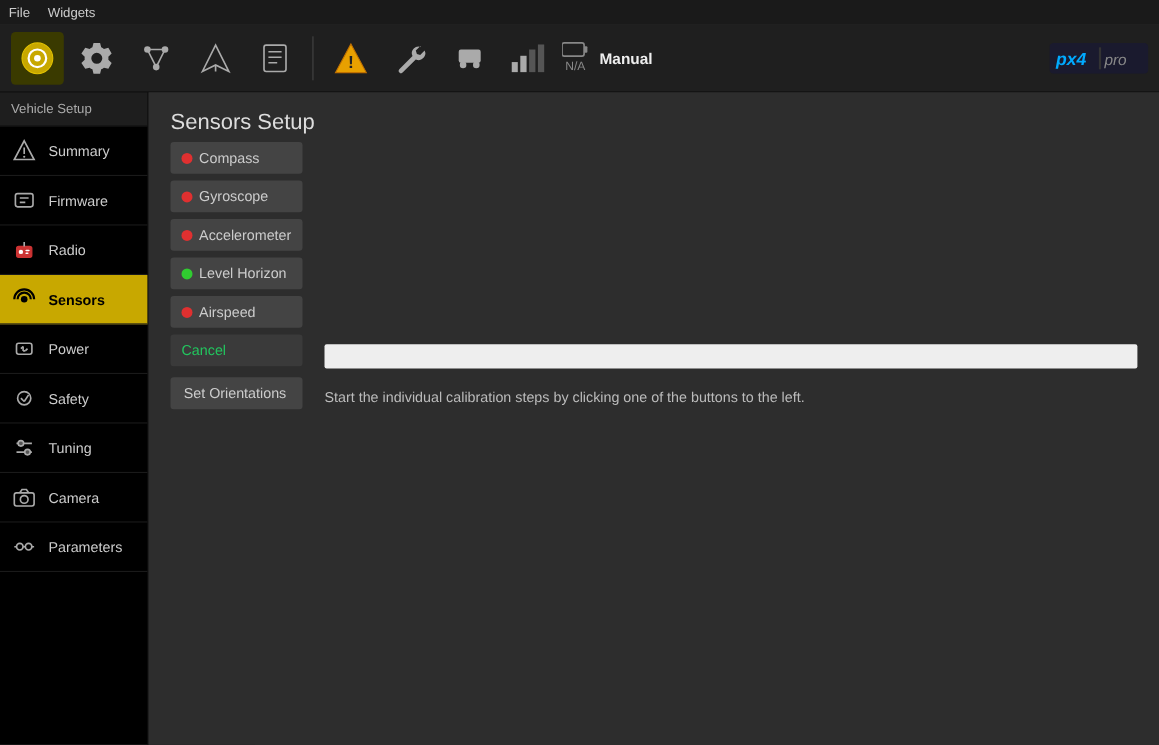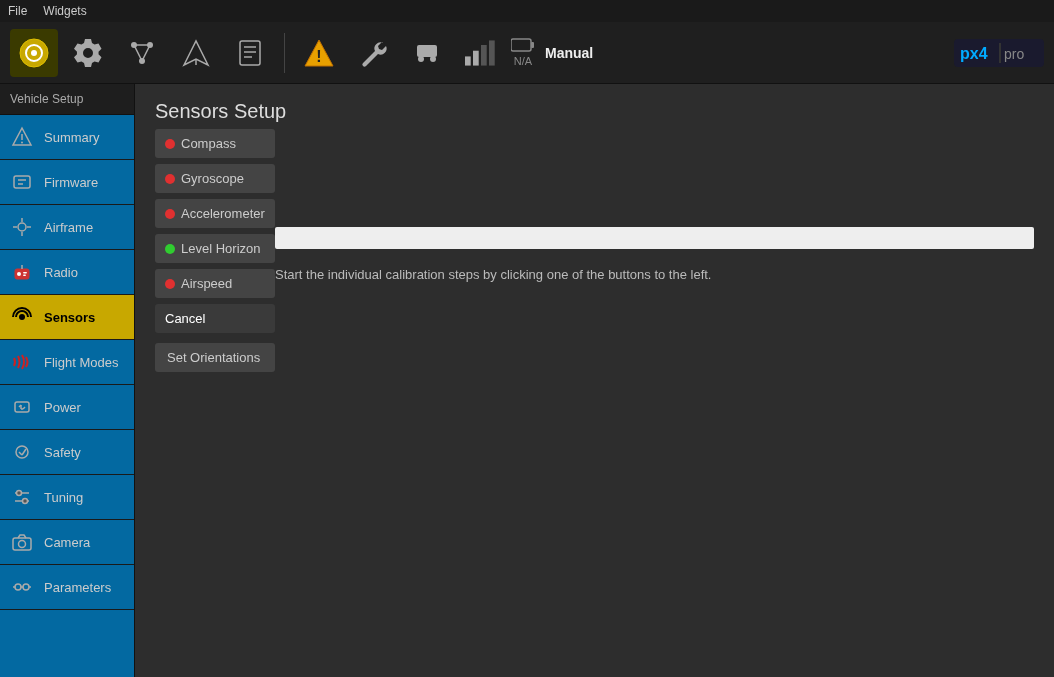--- a/index.html
+++ b/index.html
@@ -55,38 +55,39 @@
     .toolbar-sep {
       width: 1px;
       height: 40px;
       background: #444;
       margin: 0 4px;
     }
     .toolbar-right {
       margin-left: auto;
       display: flex;
       align-items: center;
+      font-style: italic;
     }
     .mode-text {
       color: #eee;
       font-size: 14px;
       font-weight: 700;
       margin-left: 4px;
     }
 
     
     .main-layout {
       display: flex;
       height: calc(677px - 22px - 62px);
     }
 
     
     .sidebar {
       width: 135px;
-      background: #0369a1;
+      background: #000000;
       display: flex;
       flex-direction: column;
       border-right: 1px solid #111;
     }
     .sidebar-header {
       padding: 8px 10px;
       font-size: 12px;
       color: #aaa;
       background: #1e1e1e;
       border-bottom: 1px solid #111;
@@ -132,42 +133,43 @@
     }
     .content-desc {
       font-size: 13px;
       color: #aaa;
       margin-bottom: 20px;
     }
 
     
     .calib-layout {
       display: flex;
-      align-items: center;
+      gap: 20px;
+      align-items: flex-end;
     }
     .calib-buttons {
       display: flex;
       flex-direction: column;
       gap: 6px;
       width: 120px;
     }
     .calib-btn {
       display: flex;
       align-items: center;
       gap: 6px;
       background: #444;
       border: none;
       border-radius: 3px;
       padding: 7px 10px;
       cursor: pointer;
       color: #ccc;
       font-size: 13px;
       width: 120px;
     }
-    .calib-btn.disabled { background: #3a3a3a; color: #ffffff; cursor: default; }
+    .calib-btn.disabled { background: #3a3a3a; color: #22c55e; cursor: default; }
     .status-dot {
       width: 10px;
       height: 10px;
       border-radius: 50%;
       flex-shrink: 0;
     }
     .status-dot.red { background: #e03030; }
     .status-dot.green { background: #30cc30; }
 
     .calib-info-area {
@@ -345,32 +347,20 @@
       <div class="sidebar-icon">
         <svg width="22" height="22" viewBox="0 0 22 22" fill="none" xmlns="http://www.w3.org/2000/svg">
           <rect x="3" y="5" width="16" height="12" rx="2" stroke="#aaa" stroke-width="1.5"></rect>
           <line x1="7" y1="9" x2="15" y2="9" stroke="#aaa" stroke-width="1.5"></line>
           <line x1="7" y1="13" x2="12" y2="13" stroke="#aaa" stroke-width="1.5"></line>
         </svg>
       </div>
       <span class="sidebar-label">Firmware</span>
     </div>
 
-    <div class="sidebar-item">
-      <div class="sidebar-icon">
-        <svg width="22" height="22" viewBox="0 0 22 22" fill="none" xmlns="http://www.w3.org/2000/svg">
-          <circle cx="11" cy="11" r="4" stroke="#aaa" stroke-width="1.5"></circle>
-          <line x1="11" y1="2" x2="11" y2="6" stroke="#aaa" stroke-width="1.5"></line>
-          <line x1="11" y1="16" x2="11" y2="20" stroke="#aaa" stroke-width="1.5"></line>
-          <line x1="2" y1="11" x2="6" y2="11" stroke="#aaa" stroke-width="1.5"></line>
-          <line x1="16" y1="11" x2="20" y2="11" stroke="#aaa" stroke-width="1.5"></line>
-        </svg>
-      </div>
-      <span class="sidebar-label">Airframe</span>
-    </div>
 
     <div class="sidebar-item">
       <div class="sidebar-icon">
         <svg width="22" height="22" viewBox="0 0 22 22" fill="none" xmlns="http://www.w3.org/2000/svg">
           <rect x="4" y="8" width="14" height="10" rx="2" fill="#cc3333" stroke="#cc3333" stroke-width="1"></rect>
           <circle cx="8" cy="13" r="2" fill="#fff"></circle>
           <rect x="12" y="11" width="4" height="1.5" fill="#fff" rx="1"></rect>
           <rect x="12" y="13.5" width="3" height="1.5" fill="#fff" rx="1"></rect>
           <line x1="11" y1="4" x2="11" y2="8" stroke="#aaa" stroke-width="1.5"></line>
         </svg>
@@ -382,31 +372,20 @@
       <div class="sidebar-icon">
         <svg width="22" height="22" viewBox="0 0 22 22" fill="none" xmlns="http://www.w3.org/2000/svg">
           <circle cx="11" cy="11" r="3" fill="#000"></circle>
           <path d="M5 11 A6 6 0 0 1 17 11" stroke="#000" stroke-width="2" fill="none"></path>
           <path d="M2 11 A9 9 0 0 1 20 11" stroke="#000" stroke-width="2" fill="none"></path>
         </svg>
       </div>
       <span class="sidebar-label">Sensors</span>
     </div>
 
-    <div class="sidebar-item">
-      <div class="sidebar-icon">
-        <svg width="22" height="22" viewBox="0 0 22 22" fill="none" xmlns="http://www.w3.org/2000/svg">
-          <path d="M3 7 Q5 11 3 15" stroke="#cc2222" stroke-width="2" fill="none"></path>
-          <path d="M7 5 Q10 11 7 17" stroke="#cc2222" stroke-width="2" fill="none"></path>
-          <path d="M11 4 Q15 11 11 18" stroke="#cc2222" stroke-width="2" fill="none"></path>
-          <path d="M15 6 Q18 11 15 16" stroke="#cc2222" stroke-width="2" fill="none"></path>
-        </svg>
-      </div>
-      <span class="sidebar-label">Flight Modes</span>
-    </div>
 
     <div class="sidebar-item">
       <div class="sidebar-icon">
         <svg width="22" height="22" viewBox="0 0 22 22" fill="none" xmlns="http://www.w3.org/2000/svg">
           <rect x="4" y="6" width="14" height="10" rx="2" stroke="#aaa" stroke-width="1.5"></rect>
           <line x1="8" y1="11" x2="10" y2="9" stroke="#aaa" stroke-width="1.5"></line>
           <line x1="10" y1="9" x2="10" y2="13" stroke="#aaa" stroke-width="1.5"></line>
           <line x1="10" y1="13" x2="12" y2="13" stroke="#aaa" stroke-width="1.5"></line>
           <line x1="12" y1="13" x2="14" y2="11" stroke="#aaa" stroke-width="1.5"></line>
         </svg>

